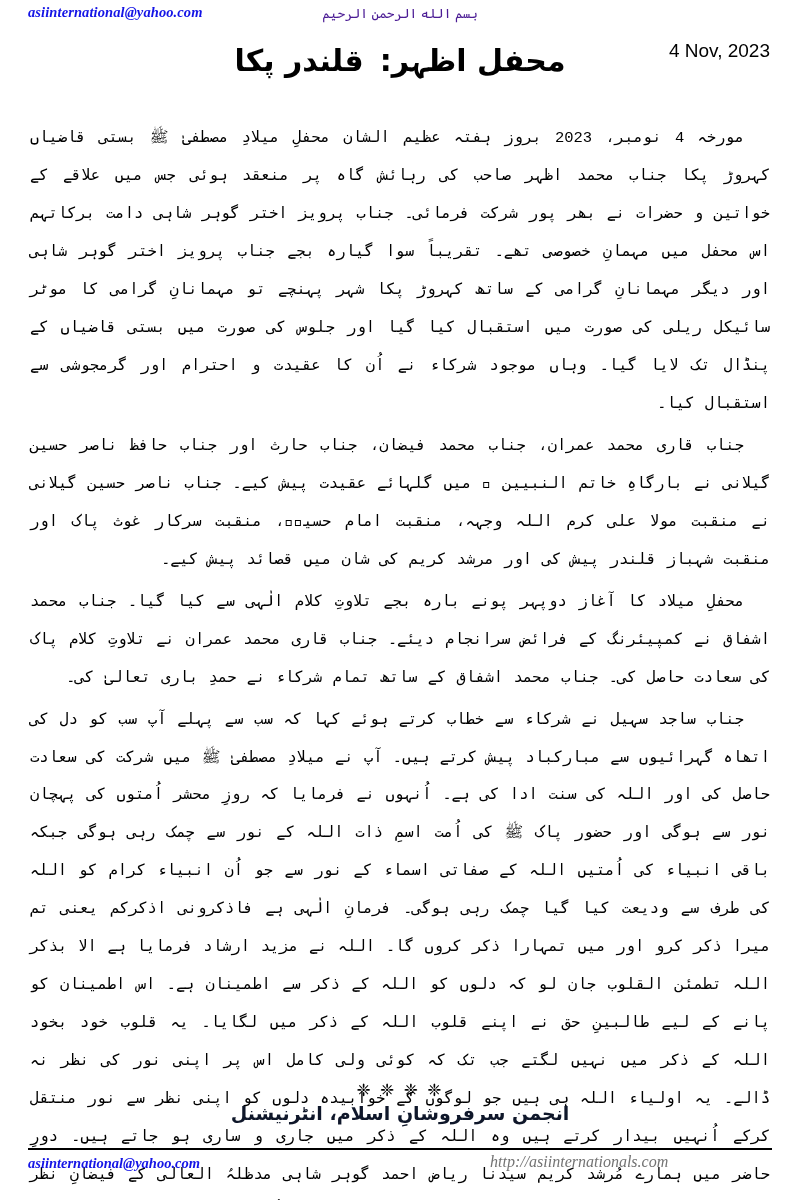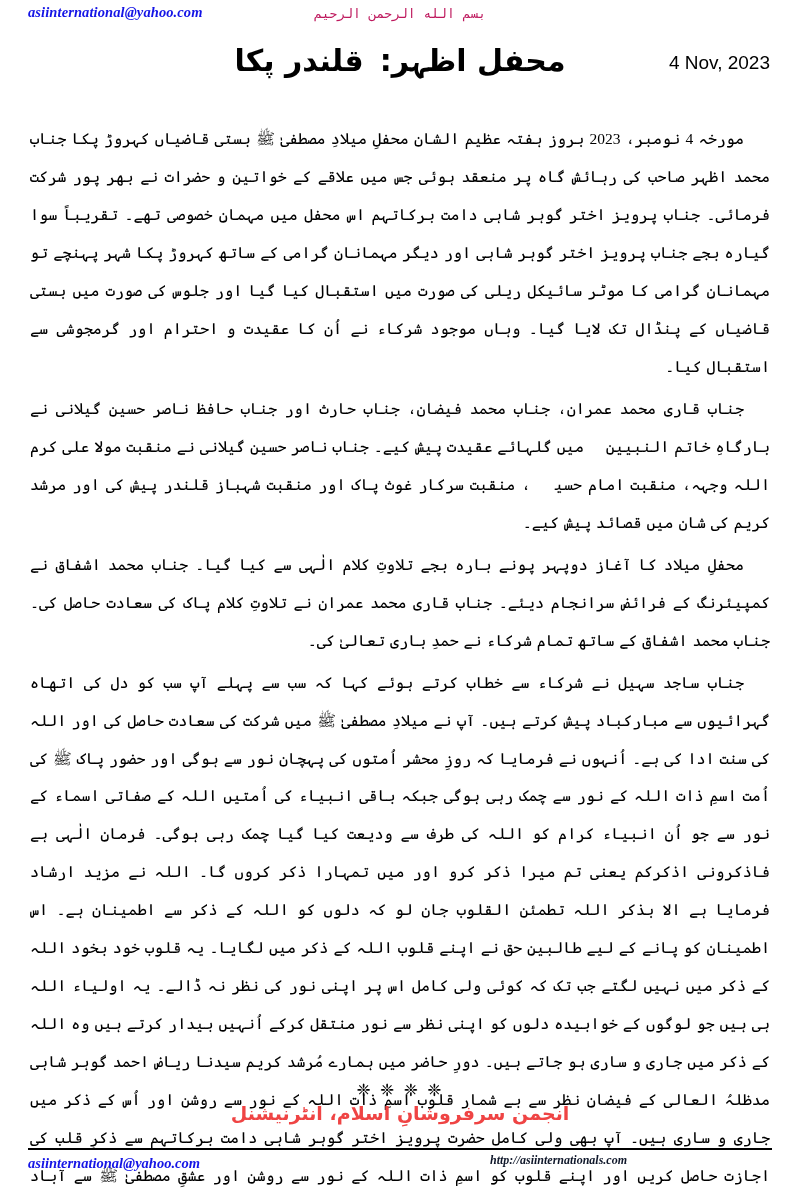--- a/index.html
+++ b/index.html
@@ -37,35 +37,34 @@
     letter-spacing: 0.1px;
     white-space: nowrap;
   }
 
   .bismillah {
     position: absolute;
     left: 0;
     right: 0;
     top: 6px;
     text-align: center;
-    font-family: Liberation Mono, monospace;
+    font-family: Liberation Sans, sans-serif;
     font-size: 13px;
-    color: #be185d;
+    color: #4c1d95;
     direction: rtl;
   }
 
   .doc-date {
     position: absolute;
     right: 30px;
     top: 40px;
     font-family: "Liberation Sans", "DejaVu Sans", sans-serif;
     font-size: 19px;
     color: #000;
     white-space: nowrap;
-    margin-top: 12px;
   }
 
   .doc-title {
     position: absolute;
     left: 0;
     right: 0;
     top: 38px;
     text-align: center;
     direction: rtl;
     font-family: "DejaVu Sans", "Liberation Sans", sans-serif;
@@ -84,21 +83,21 @@
     top: 120px;
     direction: rtl;
     text-align: justify;
     text-align-last: right;
   }
 
   .para {
     direction: rtl;
     text-align: justify;
     text-align-last: right;
-    font-family: Liberation Serif, serif;
+    font-family: Liberation Mono, monospace;
     font-size: 15.5px;
     line-height: 2.45;
     color: #000;
     margin: 0 0 4px 0;
     text-indent: 26px;
     word-spacing: 1px;
   }
 
   
   .ornaments {
@@ -117,21 +116,21 @@
   .org-name {
     position: absolute;
     left: 0;
     right: 0;
     top: 1102px;
     text-align: center;
     direction: rtl;
     font-family: "DejaVu Sans", "Liberation Sans", sans-serif;
     font-size: 19px;
     font-weight: bold;
-    color: #ef4444;
+    color: #0f172a;
   }
 
   
   .footer-rule {
     position: absolute;
     left: 28px;
     right: 28px;
     top: 1148px;
     height: 0;
     border-top: 2px solid #000000;
@@ -146,23 +145,23 @@
     font-size: 14.5px;
     color: #1414e6;
     white-space: nowrap;
   }
   .footer-url {
     position: absolute;
     left: 490px;
     top: 1153px;
     font-family: "Liberation Serif", "DejaVu Serif", serif;
     font-style: italic;
-    font-weight: bold;
-    font-size: 12px;
-    color: #0f172a;
+    font-weight: normal;
+    font-size: 16px;
+    color: #737373;
     white-space: nowrap;
   }
 </style>
 </head>
 <body>
 
 <div class="page">
 
   <div class="top-email">asiinternational@yahoo.com</div>
 

